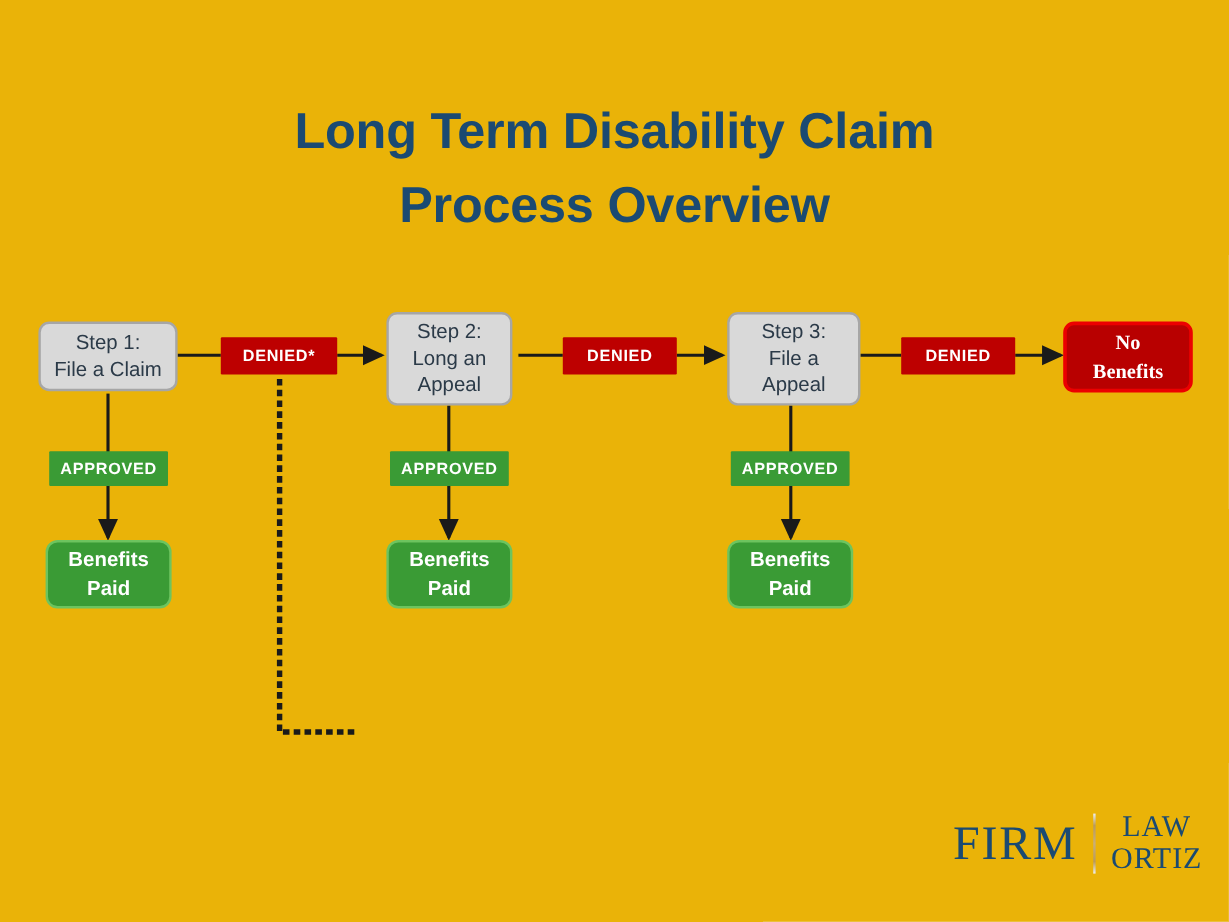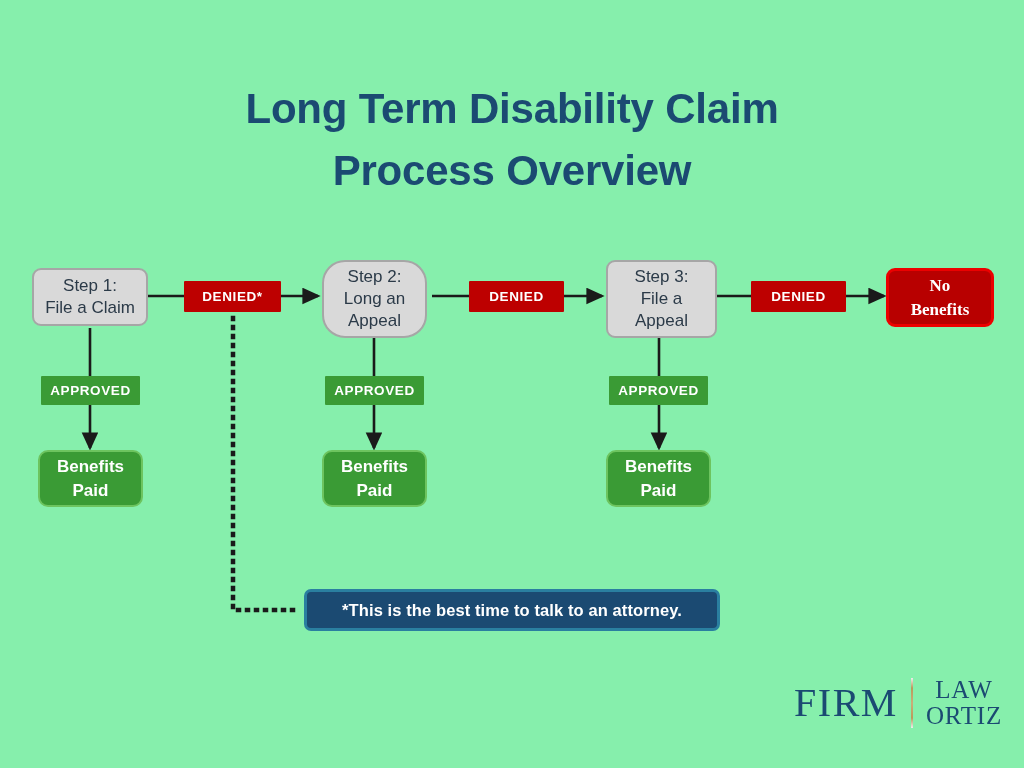--- a/index.html
+++ b/index.html
@@ -10,21 +10,21 @@
     width: 1024px;
     height: 768px;
     background: #eeeeee;
     font-family: "Liberation Sans", sans-serif;
     overflow: hidden;
   }
   #canvas {
     position: relative;
     width: 1024px;
     height: 768px;
-    background: #86efac;
+    background: #eab308;
   }
 
   
   #title {
     position: absolute;
     left: 0;
     top: 78px;
     width: 1024px;
     text-align: center;
     color: #1b4a72;
@@ -188,21 +188,21 @@
 
   <div class="node approved-label" style="left:41px; top:376px; width:99px; height:29px;">APPROVED</div>
 
   <div class="node benefits-box" style="left:38px; top:450px; width:105px; height:57px;">
     <div>
       <div>Benefits</div>
       <div>Paid</div>
     </div>
   </div>
 
-  <div class="node step-box" style="left:322px; top:260px; width:105px; height:78px;border-radius:23px;">
+  <div class="node step-box" style="left:322px; top:260px; width:105px; height:78px;">
     <div>
       <div>Step 2:</div>
       <div>Long an</div>
       <div>Appeal</div>
     </div>
   </div>
 
   <div class="node denied-label" style="left:469px; top:281px; width:95px; height:31px;">DENIED</div>
 
   <div class="node approved-label" style="left:325px; top:376px; width:99px; height:29px;">APPROVED</div>
@@ -233,21 +233,20 @@
     </div>
   </div>
 
   <div class="node no-benefits-box" style="left:886px; top:268px; width:108px; height:59px;font-family:Liberation Serif, serif;">
     <div>
       <div>No</div>
       <div>Benefits</div>
     </div>
   </div>
 
-  <div class="node callout-box" style="left:304px; top:589px; width:416px; height:42px;">*This is the best time to talk to an attorney.</div>
 
   <div id="logo">
     <div class="ortiz">FIRM</div>
     <div class="divider"></div>
     <div class="lawfirm">
       <span>LAW</span>
       <span>ORTIZ</span>
     </div>
   </div>
 

